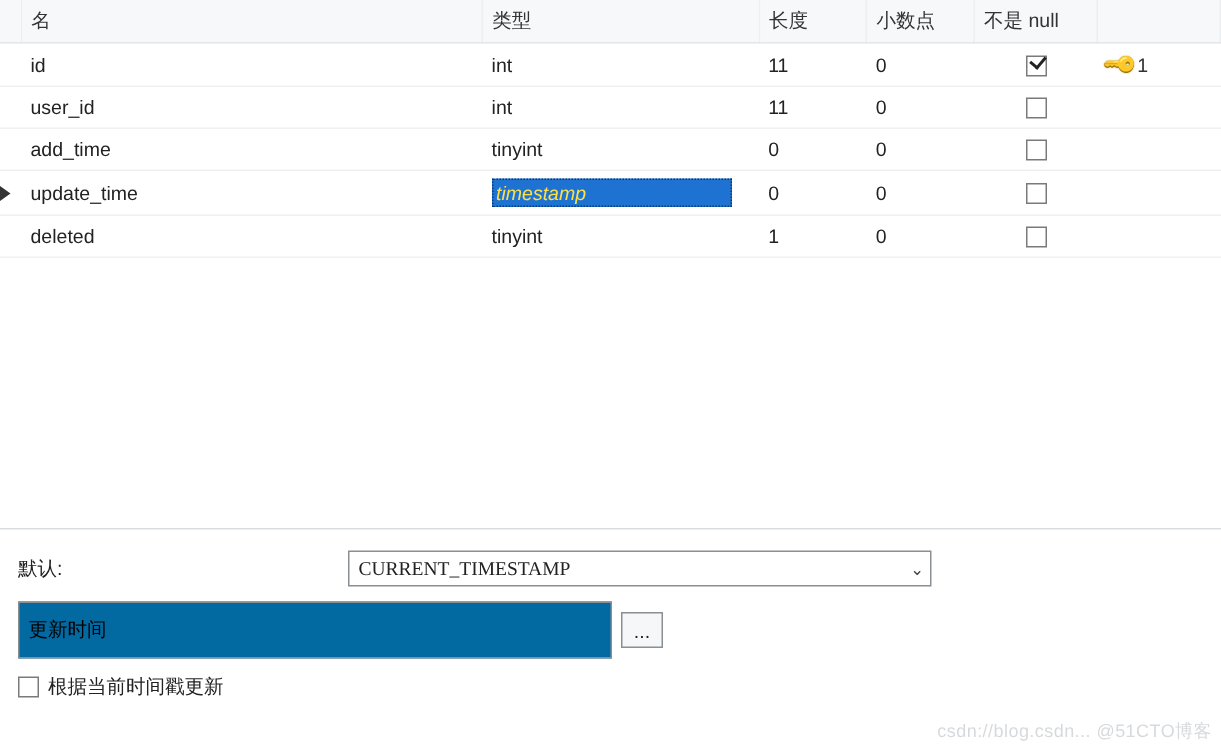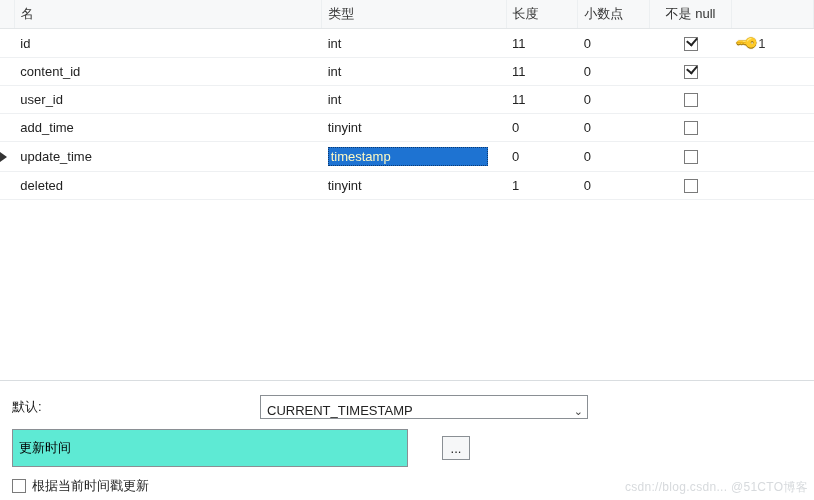--- a/index.html
+++ b/index.html
@@ -32,34 +32,35 @@
     background: #f7f8f9;
     border-bottom: 1px solid #e3e6e8;
     border-right: 1px solid #eceff1;
     color: #333;
   }
   .grid .col-marker { width: 14px; padding:0; }
   .grid .col-name   { width: 300px; }
   .grid .col-type   { width: 180px; }
   .grid .col-len    { width: 70px; }
   .grid .col-dec    { width: 70px; }
-  .grid .col-null   { width: 80px; text-align:center; }
+  .grid .col-null   { width: 80px; text-align:left; }
   .grid .col-key    { width: 80px; }
   .grid td.col-null { text-align:center; }
   .marker-tri {
     width:0;height:0;border-top:5px solid transparent;
     border-bottom:5px solid transparent;border-left:7px solid #333;
   }
   .selcell {
     display:inline-block;
     background:#1e73d2;
-    color:#fef9c3;
+    color:#fde047;
     border:1px dotted #0a3a74;
     padding:1px 4px 1px 2px;
     min-width:160px;
+    font-style:italic;
   }
   .chk {
     display:inline-block;
     width:14px;height:14px;
     border:1px solid #7a7a7a;
     background:#fff;
     vertical-align:middle;
     position:relative;
   }
   .chk.checked::after{
@@ -85,47 +86,47 @@
     background:#d9dde0;
     margin-top:180px;
   }
   .props {
     padding:14px 12px 6px 12px;
   }
   .prow {
     display:flex;
     align-items:center;
     margin-bottom:10px;
-    gap:28px;
   }
   .plabel {
     width:220px;
     color:#222;
   }
   .pselect {
-    width:328px;
+    width:389px;
     height:24px;
     border:1px solid #8a8f94;
     background:#fff;
     display:flex;
-    align-items:flex-end;
+    align-items:center;
     justify-content:space-between;
     padding:0 4px 0 6px;
     font-size:13px;
+    font-family:Liberation Serif, serif;
   }
   .pselect .caret {
     font-size:11px;color:#444;
   }
   .ptext {
     width:396px;
     height:23px;
     border:1px solid #8a8f94;
     padding:18px 6px;
     font-size:13px;
-    background:#5eead4;
+    background:#0369a1;
   }
   .pbtn {
     width:28px;height:24px;
     border:1px solid #8a8f94;
     margin-left:6px;
     display:flex;align-items:center;justify-content:center;
     background:#f6f7f8;
     font-size:13px;
   }
   .pcheckrow {
@@ -170,29 +171,20 @@
         <td class="col-marker"></td>
         <td>id</td>
         <td>int</td>
         <td>11</td>
         <td>0</td>
         <td class="col-null"><span class="chk checked"></span></td>
         <td class="keycell"><span class="keyicon">🔑</span><span>1</span></td>
       </tr>
       <tr>
         <td class="col-marker"></td>
-        <td>content_id</td>
-        <td>int</td>
-        <td>11</td>
-        <td>0</td>
-        <td class="col-null"><span class="chk checked"></span></td>
-        <td class="keycell"></td>
-      </tr>
-      <tr>
-        <td class="col-marker"></td>
         <td>user_id</td>
         <td>int</td>
         <td>11</td>
         <td>0</td>
         <td class="col-null"><span class="chk"></span></td>
         <td class="keycell"></td>
       </tr>
       <tr>
         <td class="col-marker"></td>
         <td>add_time</td>

